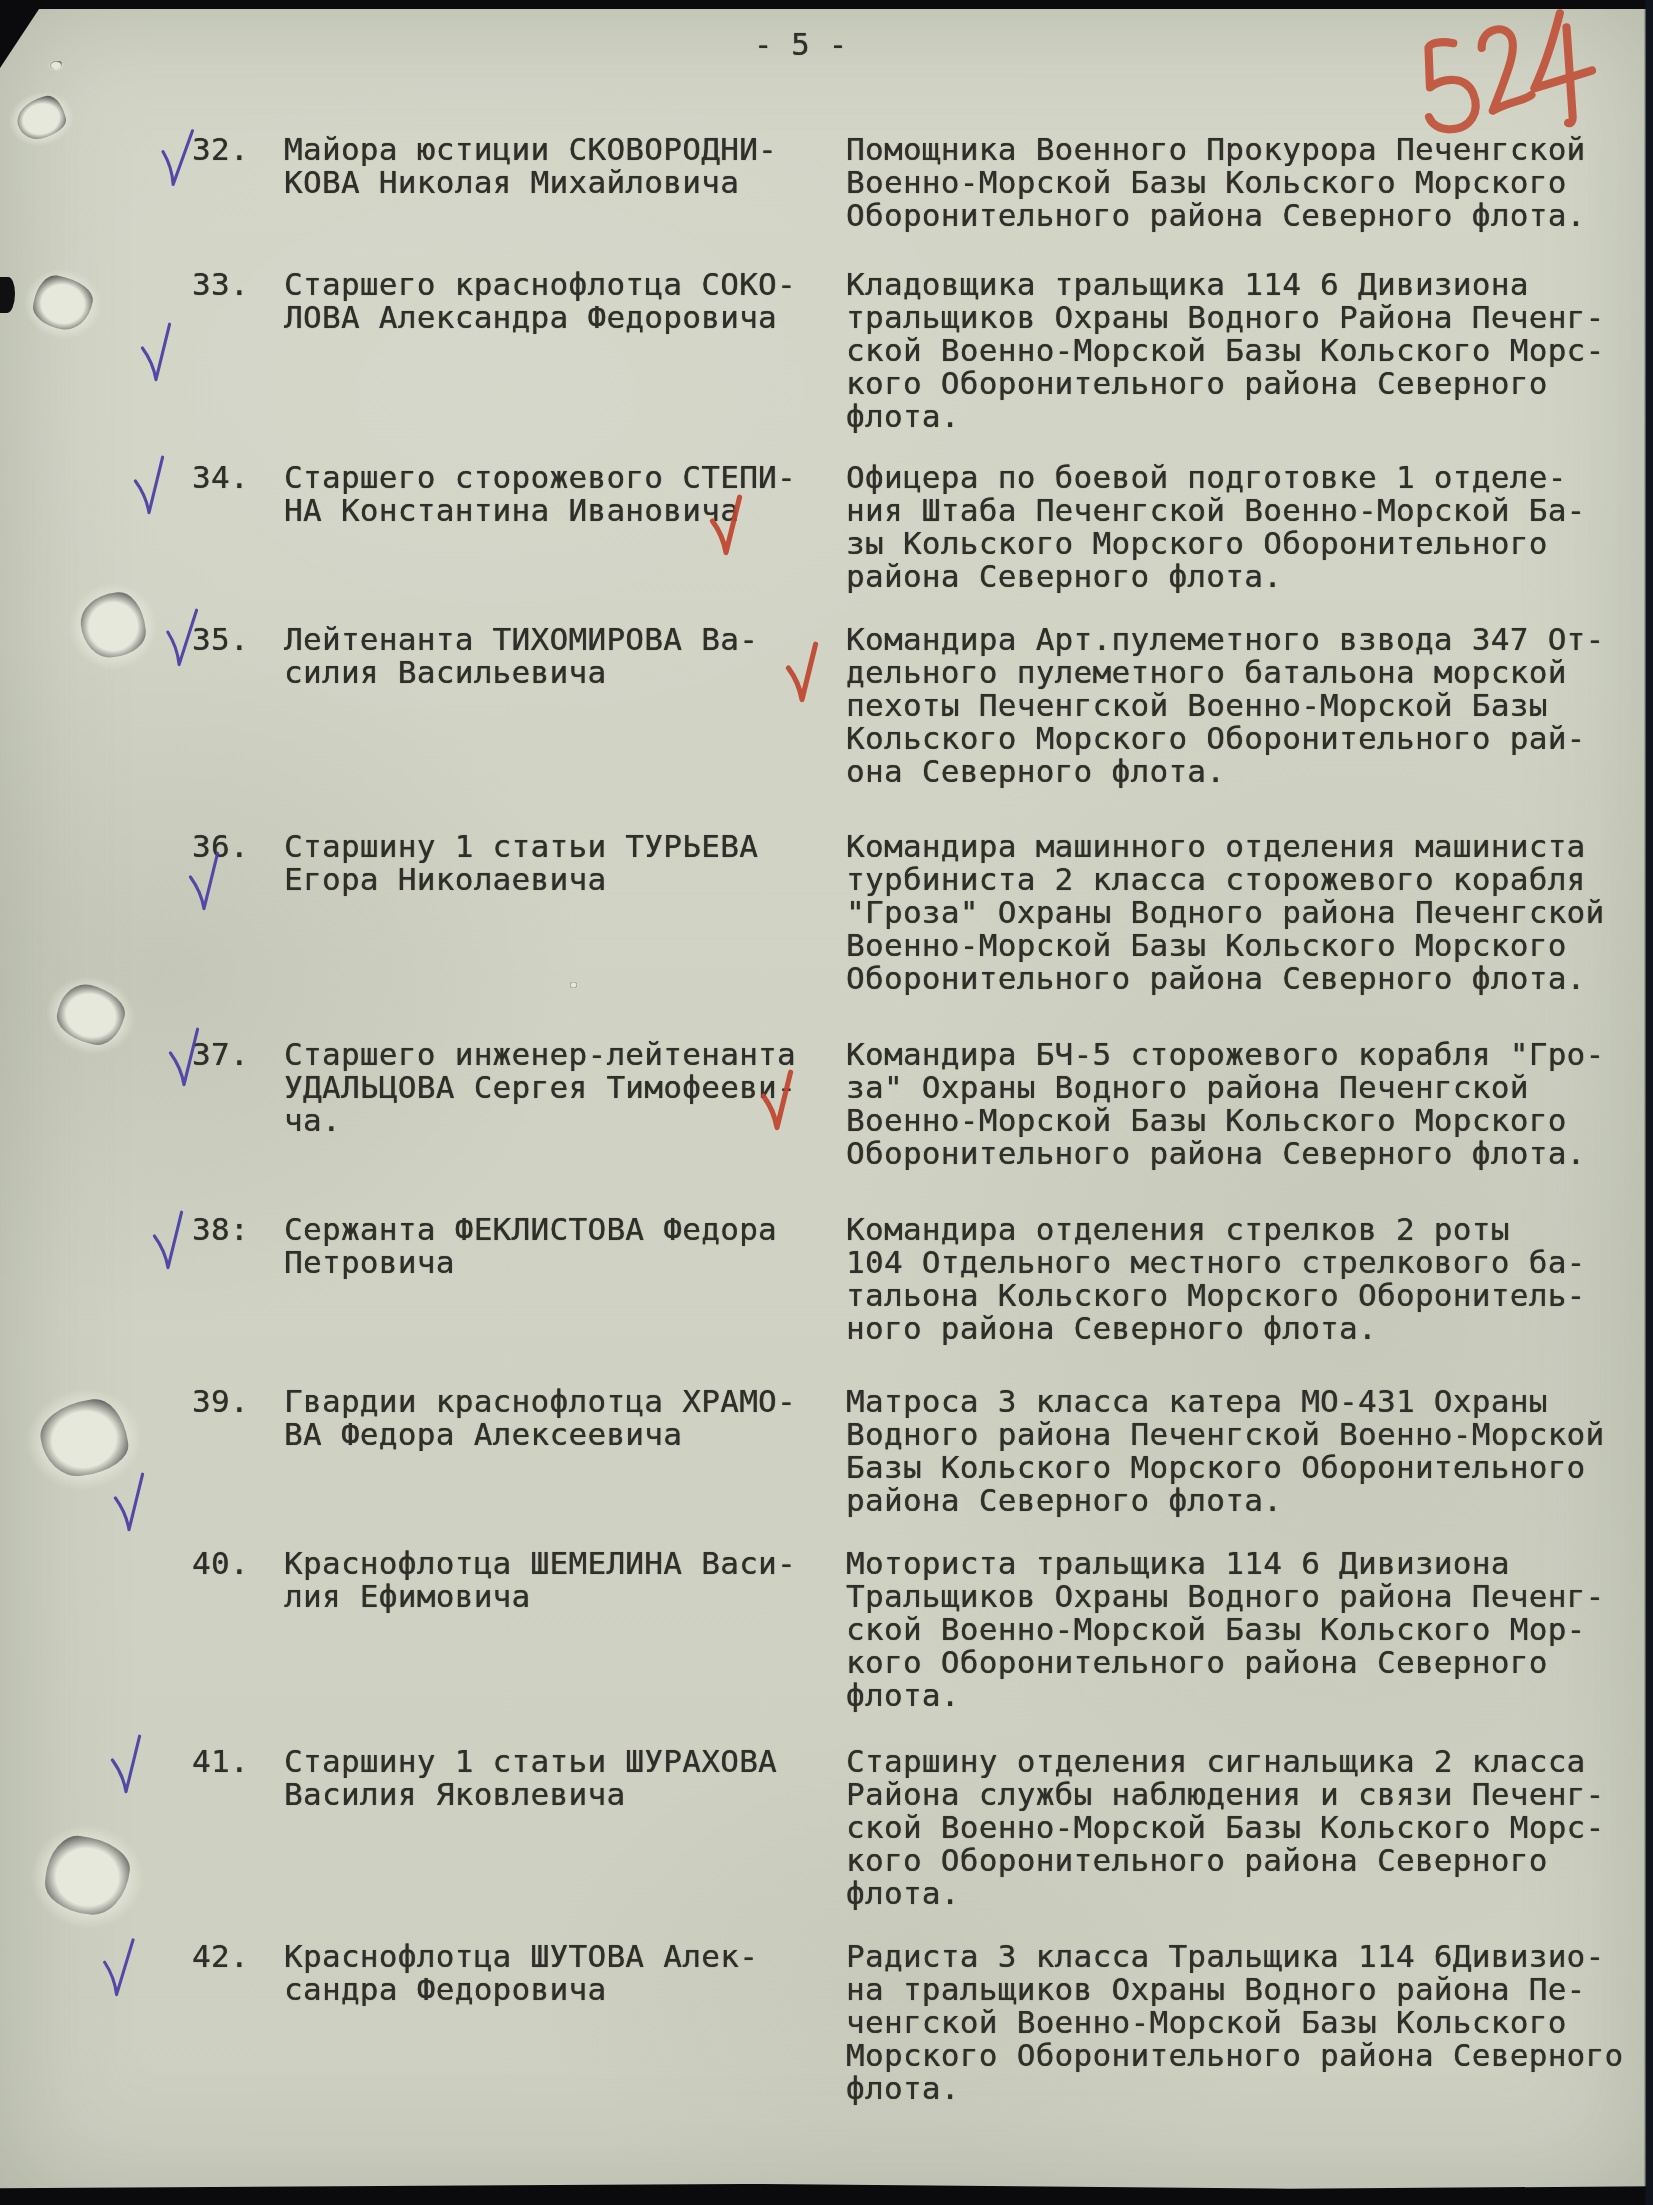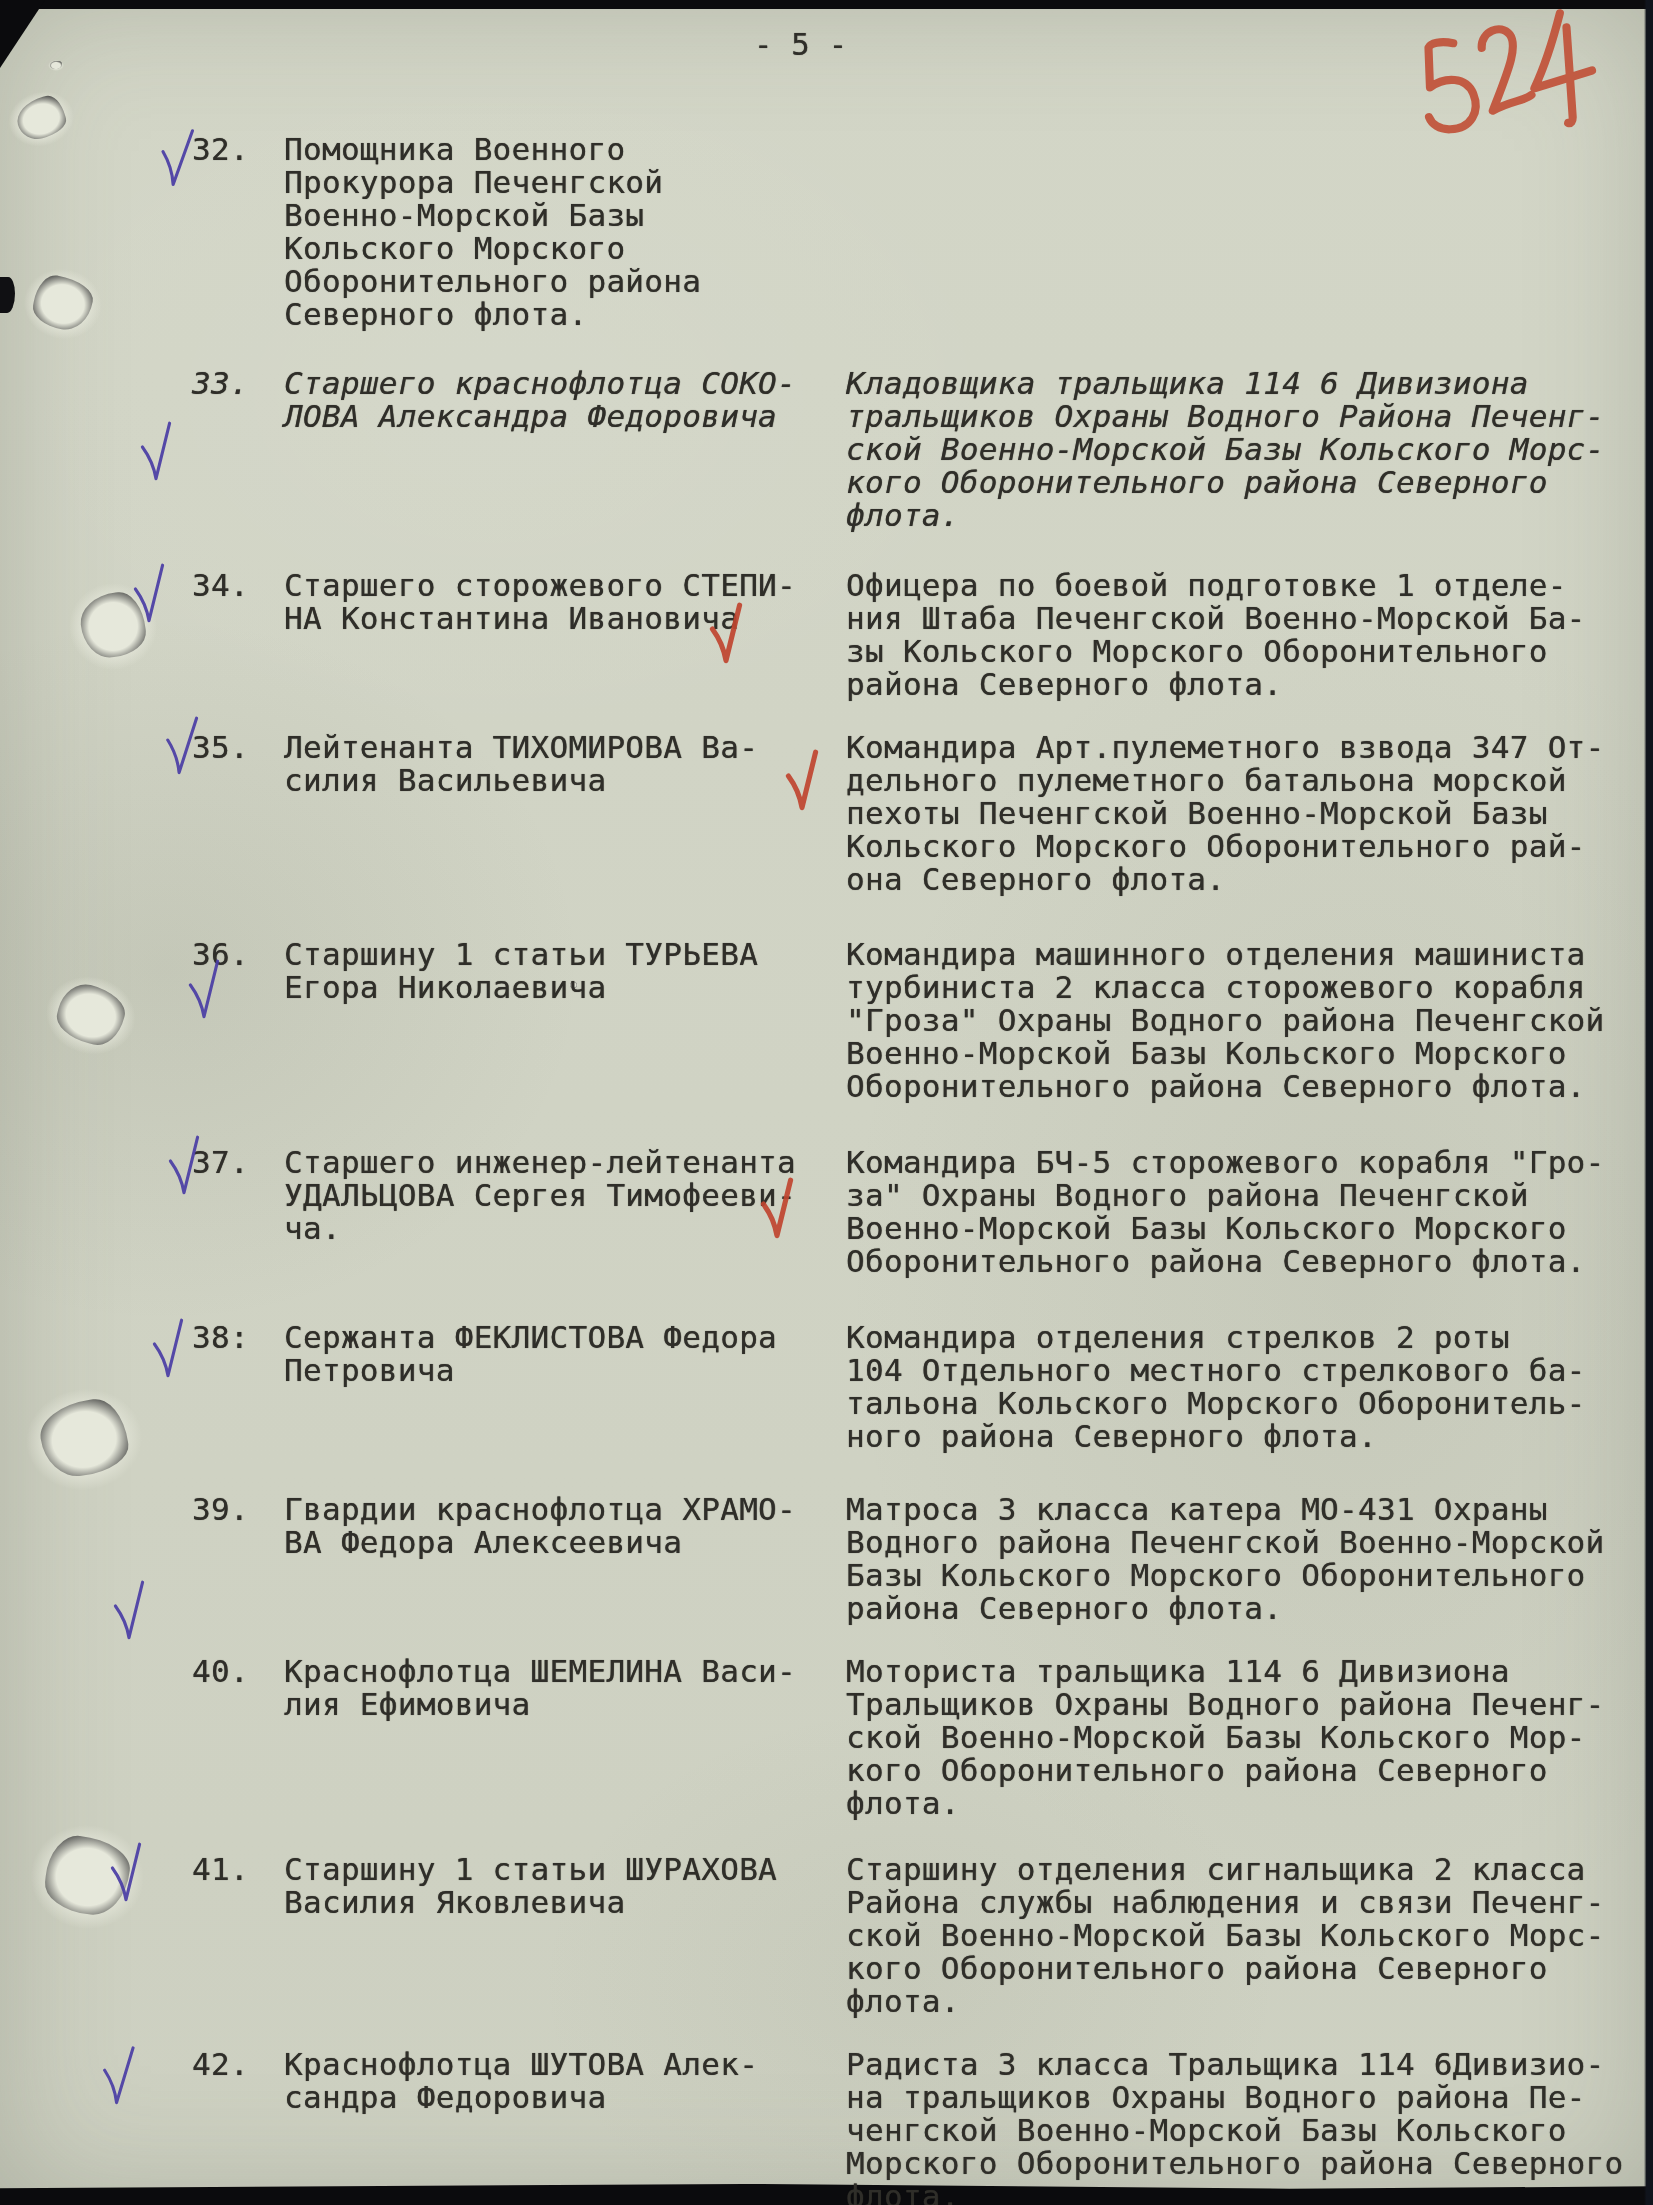--- a/index.html
+++ b/index.html
@@ -54,21 +54,21 @@
   }
   .pageno{position:absolute;left:754px;top:28px;font-size:30.5px;}
   
   .hand524{position:absolute;left:1403px;top:6.6px;width:225px;height:136px;color:#c14f36;}
   .sr{position:absolute;width:0.7px;height:0.7px;overflow:hidden;clip-path:inset(50%);white-space:nowrap;}
   
   #entries{position:absolute;left:192px;top:133px;width:1411px;}
   .entry{position:relative;display:grid;grid-template-columns:60px 530px 815px;
     align-items:start;margin-bottom:36px;gap:32px;}
   .entry .name,.entry .pos{white-space:pre-line;}
-  .entry:nth-child(2){margin-bottom:37px;font-style:italic;}
+  .entry:nth-child(2){margin-bottom:28px;}
   .entry:nth-child(3){margin-bottom:30px;}
   .entry:nth-child(4){margin-bottom:42px;}
   .entry:nth-child(5){margin-bottom:43px;}
   .entry:nth-child(6){margin-bottom:43px;}
   .entry:nth-child(7){margin-bottom:40px;}
   .entry:nth-child(8){margin-bottom:30px;}
   .entry:nth-child(9){margin-bottom:33px;}
   .entry:nth-child(10){margin-bottom:30px;}
   .entry:nth-child(11){margin-bottom:16px;}
   
@@ -124,20 +124,22 @@
   </div>
 
   <div id="entries">
       <div class="entry typed">
         <span class="mchk">
           <svg viewBox="0 0 60 120" width="34" height="69">
             <path d="M6 52 C17 67 26 84 30 108 L54 10" fill="none" stroke="currentColor" stroke-width="5.5" stroke-linecap="round" stroke-linejoin="round"></path>
           </svg>
         </span>
         <div class="num">32.</div>
+        <div class="name">Майора юстиции СКОВОРОДНИ-
+КОВА Николая Михайловича</div>
         <div class="pos">Помощника Военного Прокурора Печенгской
 Военно-Морской Базы Кольского Морского
 Оборонительного района Северного флота.</div>
       </div>
       <div class="entry typed">
         <span class="mchk">
           <svg viewBox="0 0 60 120" width="34" height="69">
             <path d="M6 52 C17 67 26 84 30 108 L54 10" fill="none" stroke="currentColor" stroke-width="5.5" stroke-linecap="round" stroke-linejoin="round"></path>
           </svg>
         </span>

